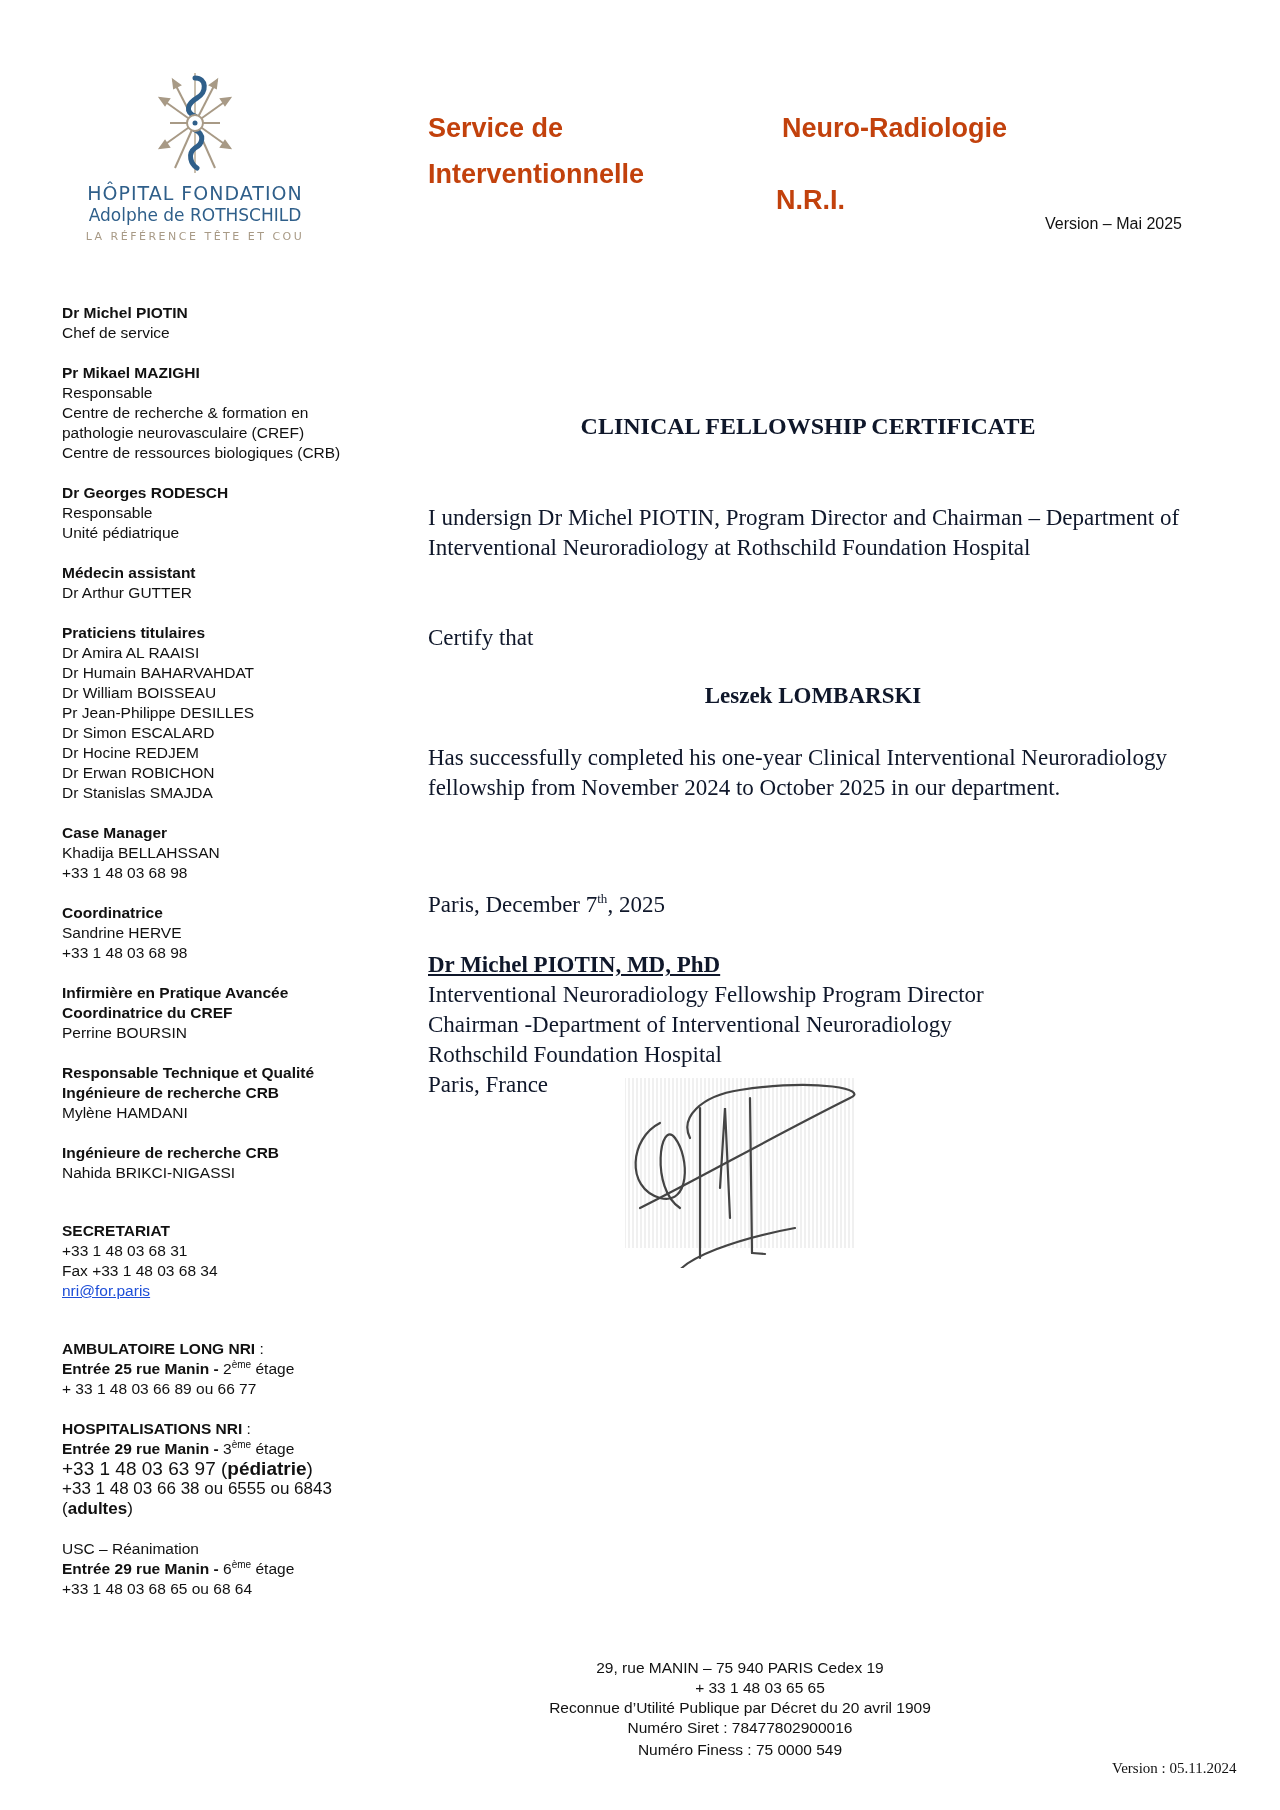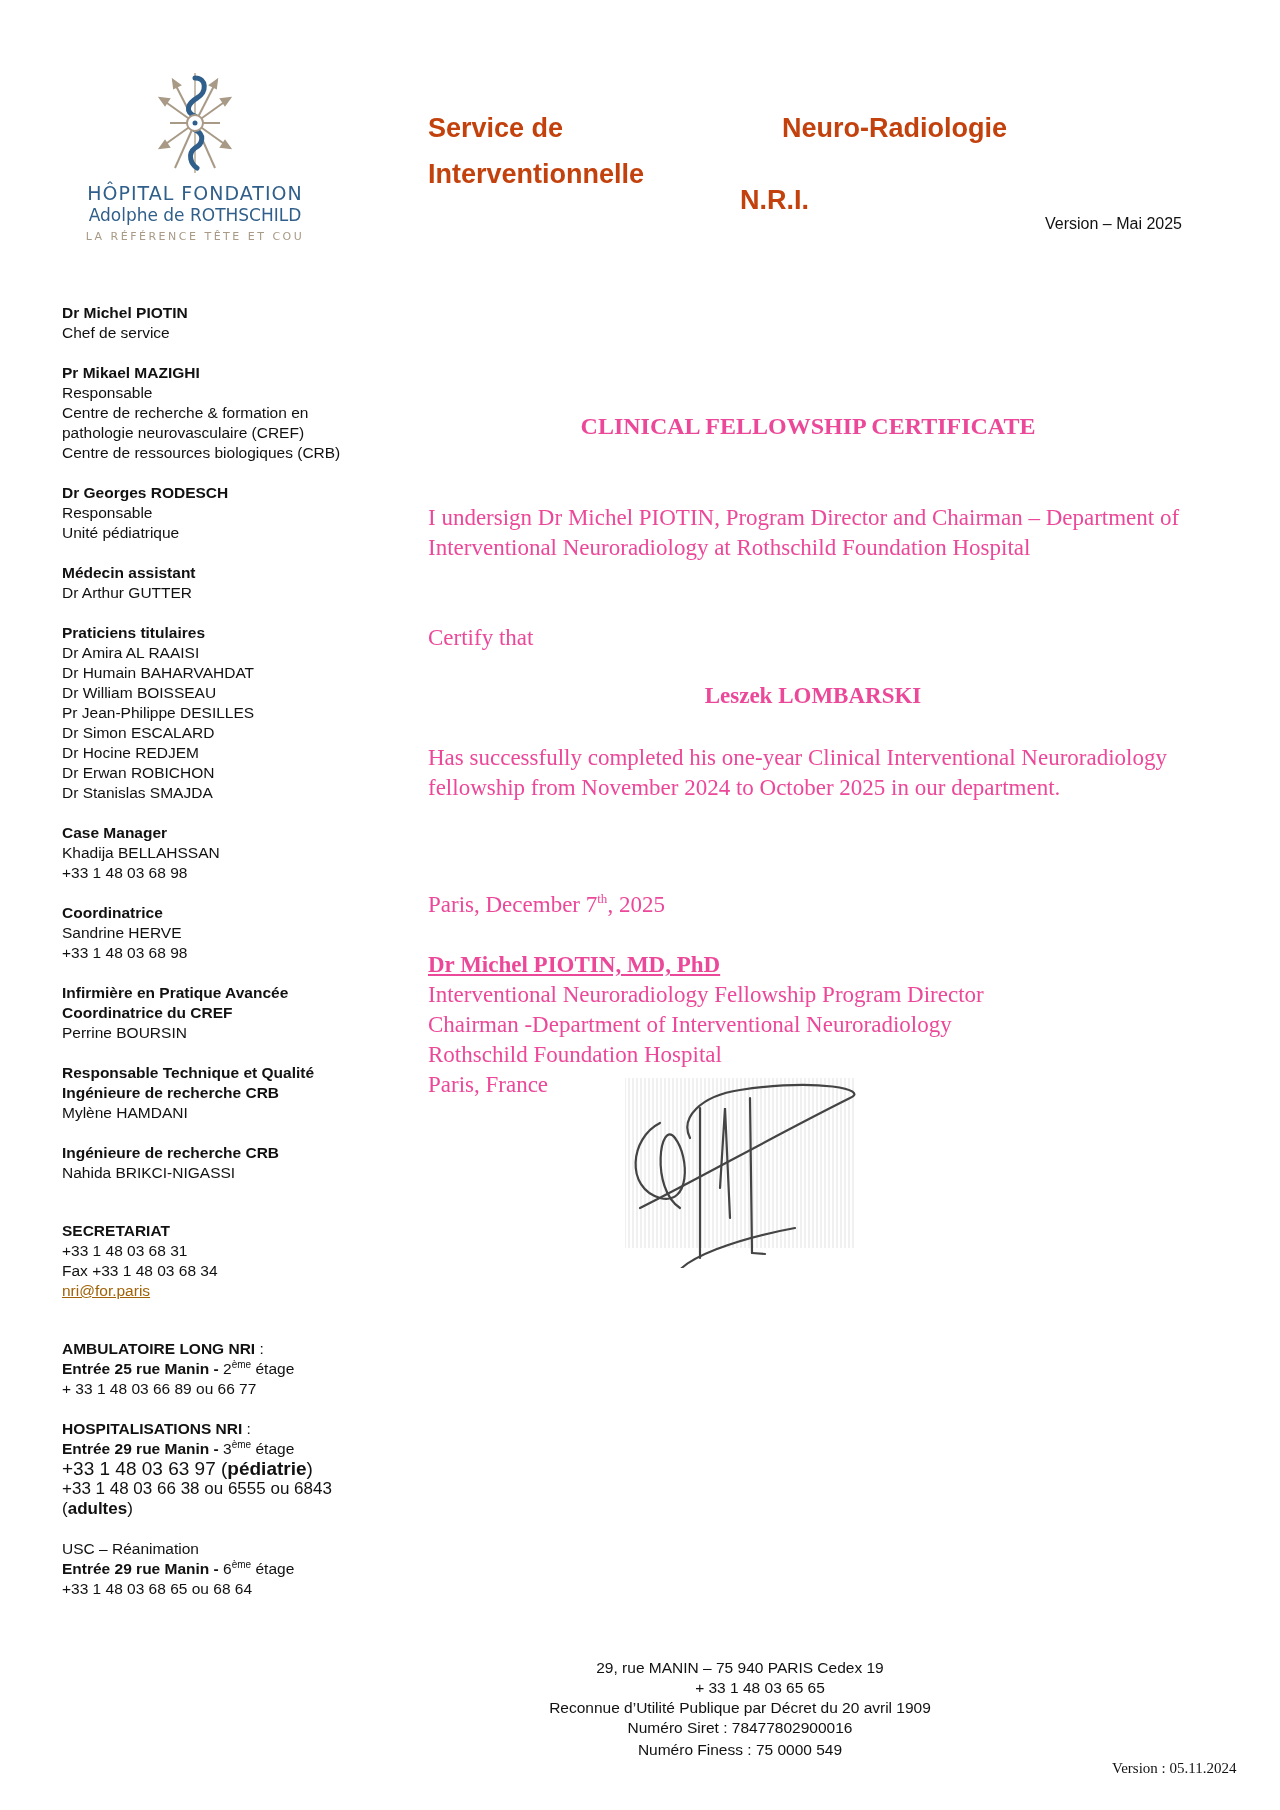--- a/index.html
+++ b/index.html
@@ -10,33 +10,33 @@
     .logo svg { display: block; margin: 0 auto; }
     .logo-line1 { font-family: "DejaVu Sans", sans-serif; color: #2f5f8a; font-size: 19px; letter-spacing: 1px; margin-top: 4px; line-height: 22px; }
     .logo-line2 { font-family: "DejaVu Sans", sans-serif; color: #2f5f8a; font-size: 17px; line-height: 22px; }
     .logo-line3 { font-family: "DejaVu Sans", sans-serif; color: #a89a86; font-size: 11px; letter-spacing: 2.5px; margin-top: 4px; }
 
     
     .hdr { position: absolute; font-family: "Liberation Sans", sans-serif; font-weight: bold; font-size: 27px; color: #c2410c; line-height: 34px; }
     .hdr-left { left: 428px; top: 111px; }
     .hdr-left2 { left: 428px; top: 157px; }
     .hdr-right { left: 782px; top: 111px; }
-    .hdr-nri { left: 740px; top: 183px; }
+    .hdr-nri { left: 776px; top: 183px; }
     .version-top { position: absolute; left: 1045px; top: 215px; font-family: "Liberation Sans", sans-serif; font-size: 16px; }
 
     
     .staff { position: absolute; left: 62px; top: 303px; width: 340px; font-family: "Liberation Sans", sans-serif; font-size: 15.5px; line-height: 20px; }
     .staff .grp { margin-bottom: 20px; }
     .staff .b { font-weight: bold; }
-    .staff a { color: #a16207; text-decoration: underline; margin-top: 24px; }
+    .staff a { color: #1d4ed8; text-decoration: underline; margin-top: 24px; }
     .staff sup { font-size: 10px; line-height: 0; }
     .staff .gap-extra { margin-top: 38px; }
 
     
-    .main { position: absolute; left: 428px; top: 413px; width: 780px; font-family: "Liberation Serif", serif; color: #ec4899; }
+    .main { position: absolute; left: 428px; top: 413px; width: 780px; font-family: "Liberation Serif", serif; color: #0f172a; }
     .cert-title { text-align: center; font-weight: bold; font-size: 24px; margin-left: -20px; }
     .para { font-size: 23px; line-height: 30px; }
     .p1 { position: absolute; top: 90px; left: 0; width: 770px; }
     .p2 { position: absolute; top: 210px; left: 0; }
     .name { position: absolute; top: 270px; left: 0; width: 770px; text-align: center; font-weight: bold; font-size: 23px; }
     .p3 { position: absolute; top: 330px; left: 0; width: 770px; }
     .date { position: absolute; top: 478px; left: 0; font-size: 23px; }
     .date sup { font-size: 13px; }
     .sig-block { position: absolute; top: 537px; left: 0; font-size: 23px; line-height: 30px; }
     .sig-block .b { font-weight: bold; text-decoration: underline; }

